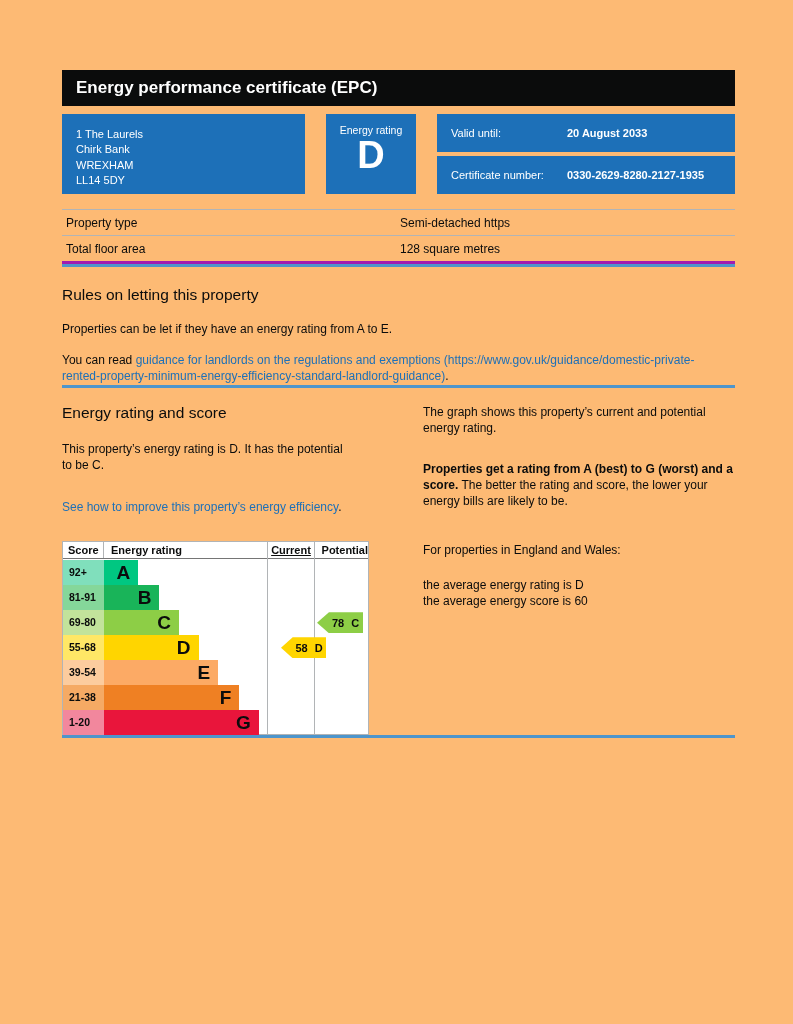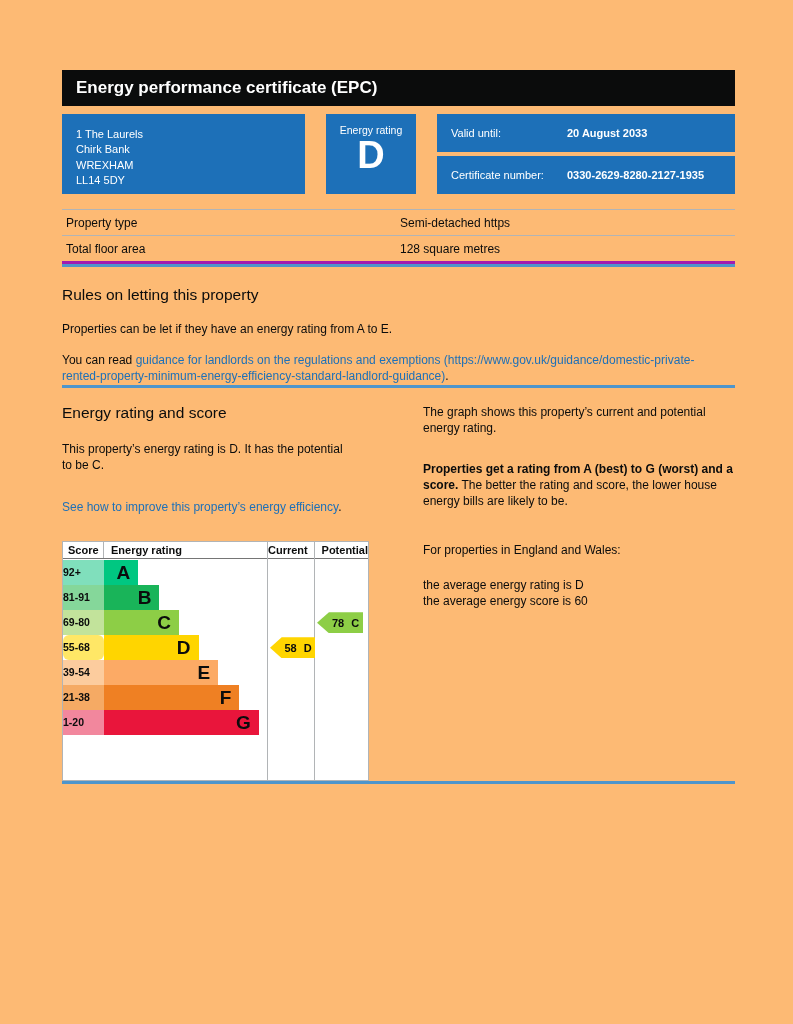--- a/index.html
+++ b/index.html
@@ -47,30 +47,30 @@
   .col-left { width:332px; }
   .col-right { width:312px; margin-left:29px; }
   .col-left .intro { margin-top:19px; width:290px; }
   .col-left .improve { margin-top:26px; display:block; width:290px; font-size:12px; line-height:1.35; }
   .col-right .rp1 { width:300px; }
   .col-right .rp2 { margin-top:25px; }
   .col-right .rp3 { margin-top:32px; }
   .col-right .rp4 { margin-top:19px; }
 
   
-  .chart { position:relative; margin-top:26px; width:307px; height:240px;
+  .chart { position:relative; margin-top:26px; width:307px; height:194px;
            border:1px solid #b1b4b6; background:#fff; font-size:11px; }
   .chart-header { display:flex; height:17px; border-bottom:1px solid #757575; font-weight:bold; }
   .ch-score { width:41px; padding:2px 0 0 5px; border-right:1px solid #b1b4b6; }
   .ch-rating { width:163px; padding:2px 0 0 7px; }
-  .ch-current { width:47px; border-left:1px solid #b1b4b6; text-align:left; padding-top:2px; }
+  .ch-current { width:47px; border-left:1px solid #b1b4b6; text-align:center; padding-top:2px;text-decoration:underline; }
   .ch-potential { width:54px; border-left:1px solid #b1b4b6; text-align:right; padding-top:2px; }
   .band-rows { position:absolute; left:0; top:18px; width:204px; }
   .band-row { display:flex; height:25px; }
-  .score-cell { width:41px; font-weight:bold; font-size:10.5px; line-height:25px; padding-left:0; }
+  .score-cell { width:41px; font-weight:bold; font-size:10.5px; line-height:25px; padding-left:6px; }
   .bar-wrap { width:163px; }
   .band-bar { height:25px; color:#0b0c0c; font-weight:bold; font-size:19px; line-height:25px;
               text-align:right; padding-right:8px; }
   .v-divider { position:absolute; top:0; bottom:0; width:1px; background:#b1b4b6; }
   .arrow { position:absolute; height:21px; display:flex; align-items:center; justify-content:center;
            gap:7px; font-weight:bold; font-size:11px; padding-left:11px;
            clip-path:polygon(0 50%, 26% 0, 100% 0, 100% 100%, 26% 100%); }
 </style>
 </head>
 <body>
@@ -150,21 +150,21 @@
                   <div class="band-bar" style="background: rgb(25, 180, 89); width: 34%;">B</div>
                 </div>
               </div>
               <div class="band-row">
                 <div class="score-cell" style="background: rgb(194, 227, 155);">69-80</div>
                 <div class="bar-wrap">
                   <div class="band-bar" style="background: rgb(141, 206, 70); width: 46%;">C</div>
                 </div>
               </div>
               <div class="band-row">
-                <div class="score-cell" style="background: rgb(255, 231, 102); border-radius: 6px;">55-68</div>
+                <div class="score-cell" style="background: rgb(255, 231, 102);">55-68</div>
                 <div class="bar-wrap">
                   <div class="band-bar" style="background: rgb(255, 213, 0); width: 58%;">D</div>
                 </div>
               </div>
               <div class="band-row">
                 <div class="score-cell" style="background: rgb(252, 204, 158);">39-54</div>
                 <div class="bar-wrap">
                   <div class="band-bar" style="background: rgb(252, 170, 101); width: 70%;">E</div>
                 </div>
               </div>
@@ -176,34 +176,34 @@
               </div>
               <div class="band-row">
                 <div class="score-cell" style="background: rgb(242, 135, 157);">1-20</div>
                 <div class="bar-wrap">
                   <div class="band-bar" style="background: rgb(233, 21, 59); width: 95%;">G</div>
                 </div>
               </div>
             </div>
           <div class="v-divider" style="left:204px"></div>
           <div class="v-divider" style="left:251px"></div>
-          <div class="arrow" id="current-arrow" style="left: 207px; width: 45px; background: rgb(255, 213, 0); top: 95px;">
+          <div class="arrow" id="current-arrow" style="left: 218px; width: 45px; background: rgb(255, 213, 0); top: 95px;">
             <span>58</span>
             <span>D</span>
           </div>
           <div class="arrow" id="potential-arrow" style="left: 254px; width: 46px; background: rgb(141, 206, 70); top: 70px;">
             <span>78</span>
             <span>C</span>
           </div>
         </div>
       </div>
 
       <div class="col-right">
         <p class="body rp1">The graph shows this property’s current and potential energy rating.</p>
-        <p class="body rp2"><b>Properties get a rating from A (best) to G (worst) and a score.</b><span> The better the rating and score, the lower house energy bills are likely to be.</span></p>
+        <p class="body rp2"><b>Properties get a rating from A (best) to G (worst) and a score.</b><span> The better the rating and score, the lower your energy bills are likely to be.</span></p>
         <p class="body rp3">For properties in England and Wales:</p>
         <p class="body rp4">
           <span>the average energy rating is D</span><br>
           <span>the average energy score is 60</span>
         </p>
       </div>
     </div>
 
     <hr class="blue-rule rule3">
 

